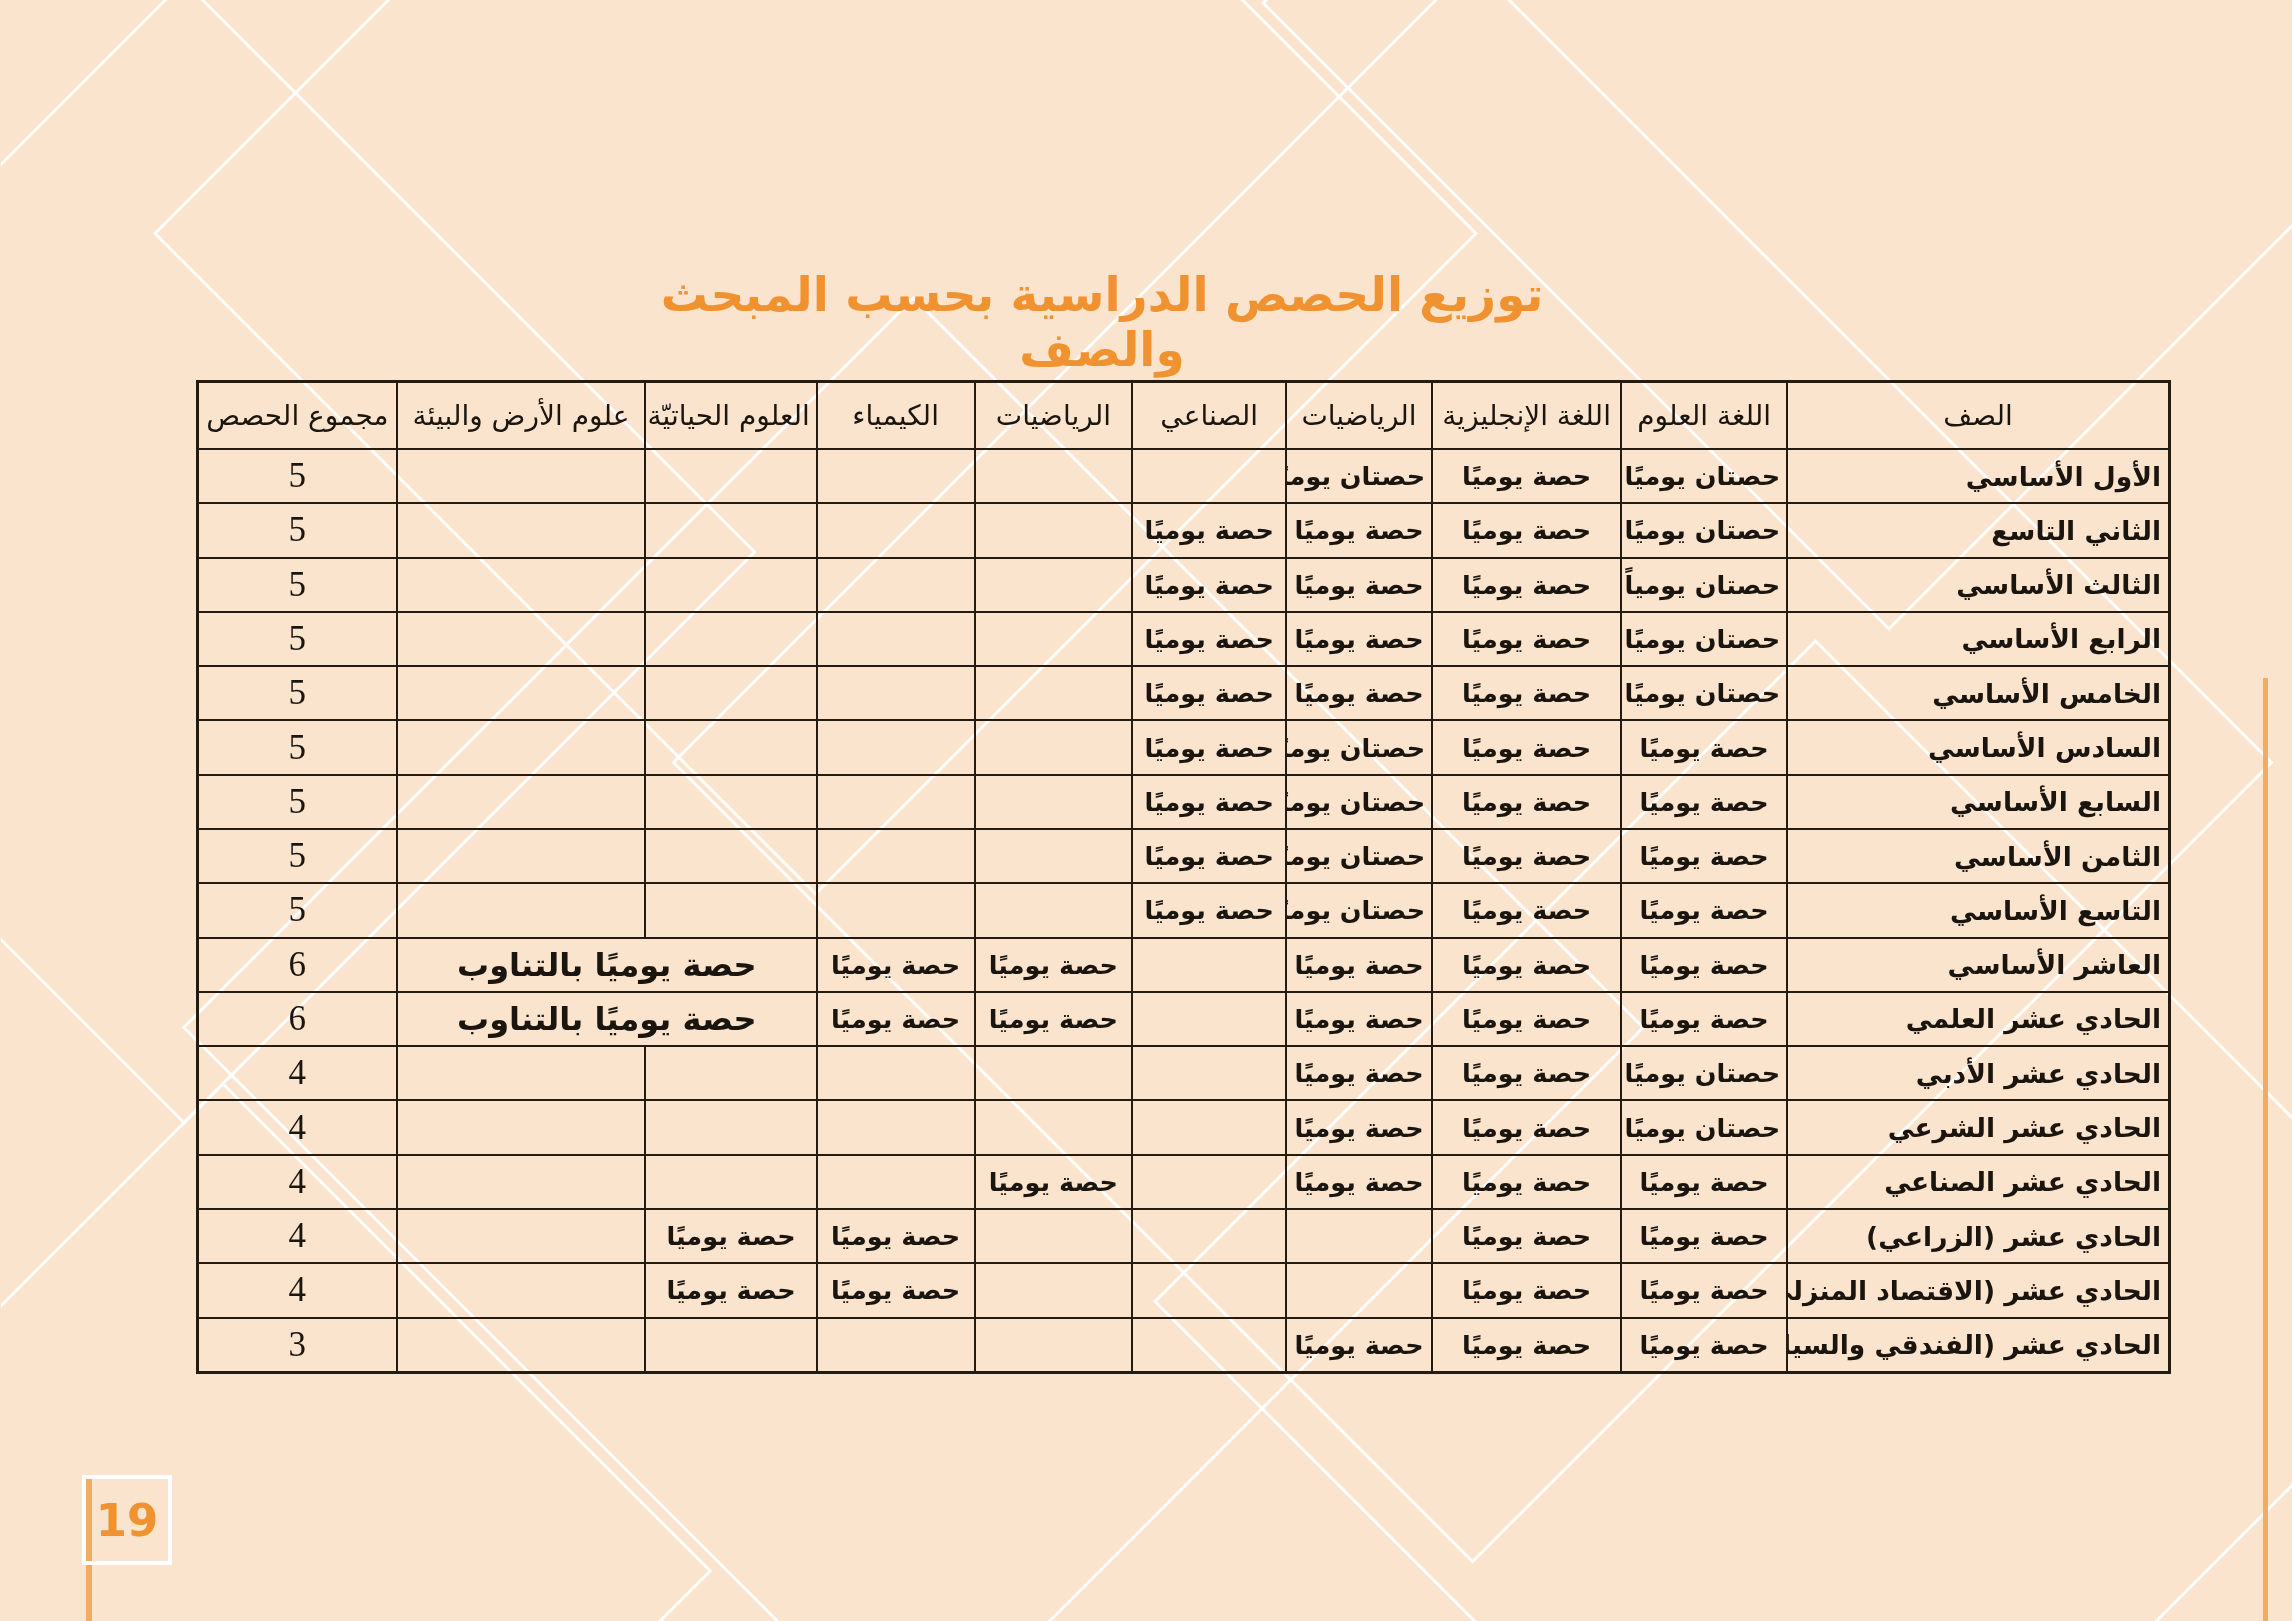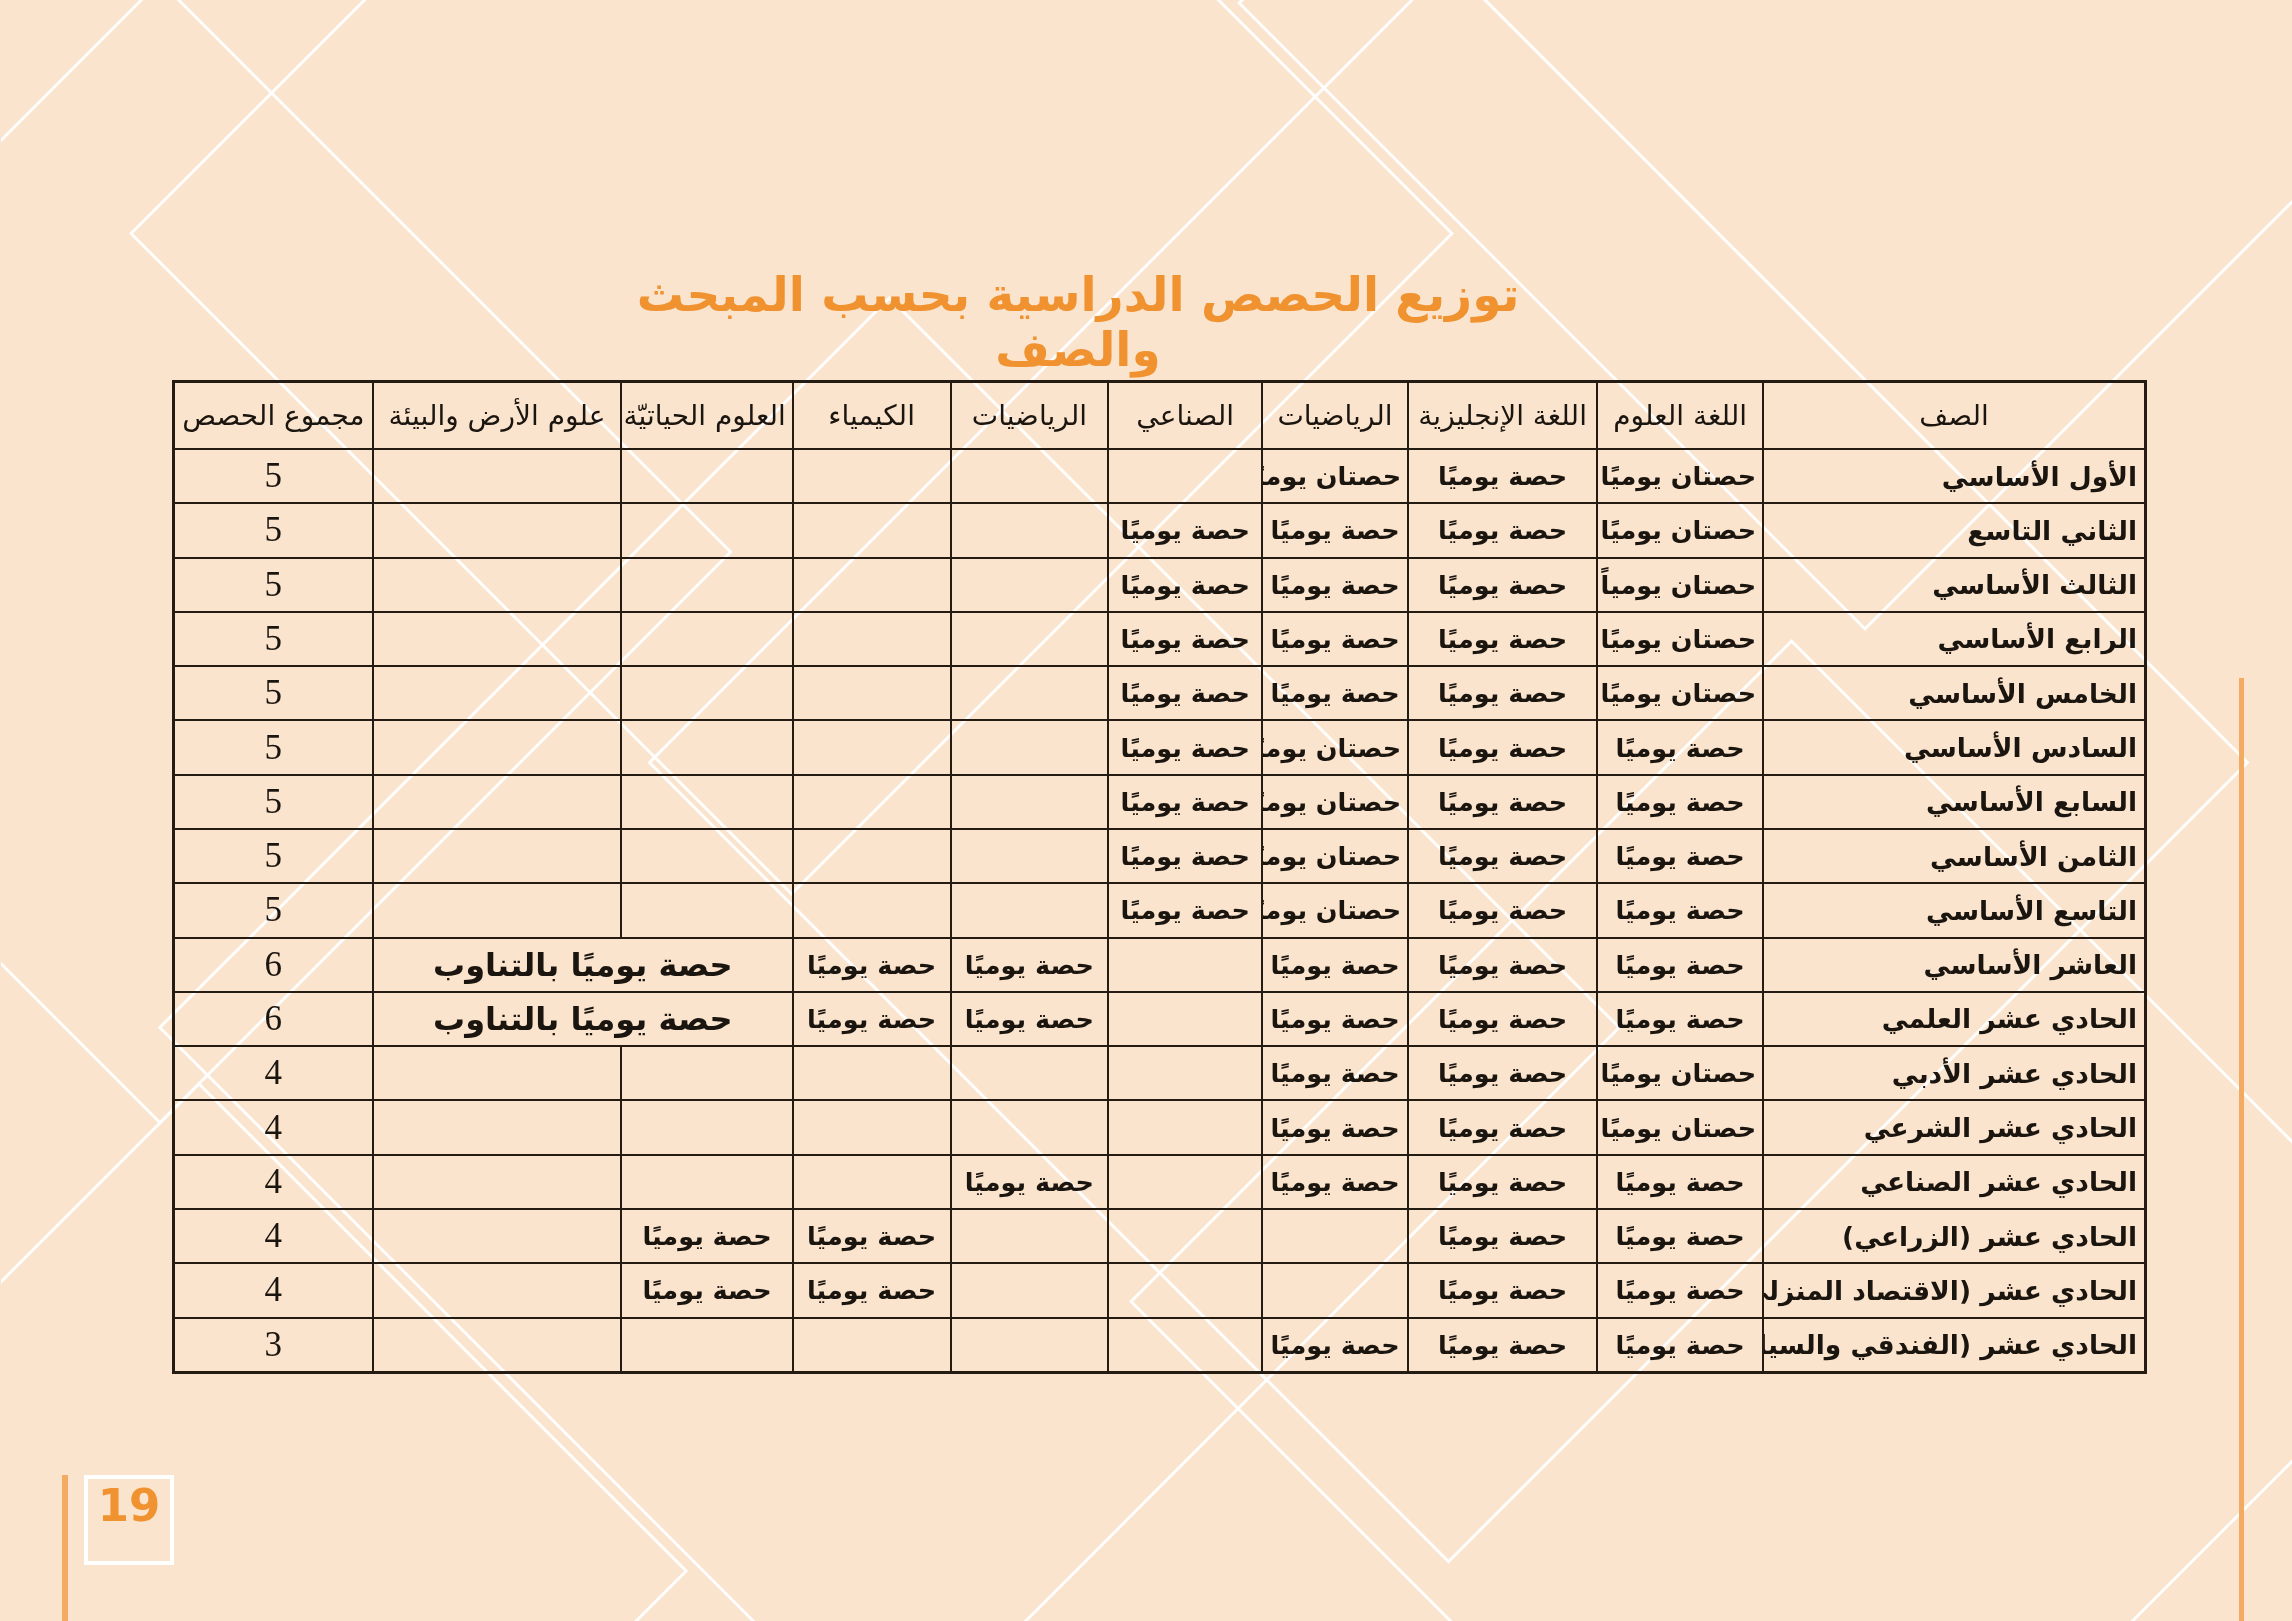--- a/index.html
+++ b/index.html
@@ -11,21 +11,21 @@
     font-family:"DejaVu Sans",sans-serif;
     color:#1b1510;
   }
   
   .diamond{
     position:absolute;
     border:3.9px solid rgba(255,255,255,0.95);
     transform:rotate(45deg);
     pointer-events:none;
   }
-  .page{position:absolute;inset:0;}
+  .page{position:absolute;inset:0;margin-left:24px;}
   .title{
     position:absolute;
     top:267px;left:588px;width:980px;height:69px;
     text-align:center;
     font-size:47px;font-weight:bold;
     letter-spacing:0px;
   }
   .table-wrap{
     position:absolute;
     top:380px;left:172px;width:1975px;height:994px;
@@ -59,25 +59,25 @@
     font-size:26.5px;
   }
   td.col-total{
     font-family:"Liberation Serif","DejaVu Serif",serif;
     font-weight:normal;
     font-size:35px;
   }
   td.merged-cell{font-size:32px;}
   .page-number-box{
     position:absolute;
-    left:84px;top:1475px;
+    left:58px;top:1475px;
     width:90px;height:90px;
     border:4.9px solid #ffffff;
     box-sizing:border-box;
-    display:flex;justify-content:center;
+    display:flex;align-items:center;justify-content:center;
   }
   .page-number{
     font-size:45px;font-weight:bold;
     font-family:"DejaVu Sans",sans-serif;
   }
   .vline-left{
     position:absolute;
     left:62px;top:1475px;
     width:5.9px;height:146px;
   }

